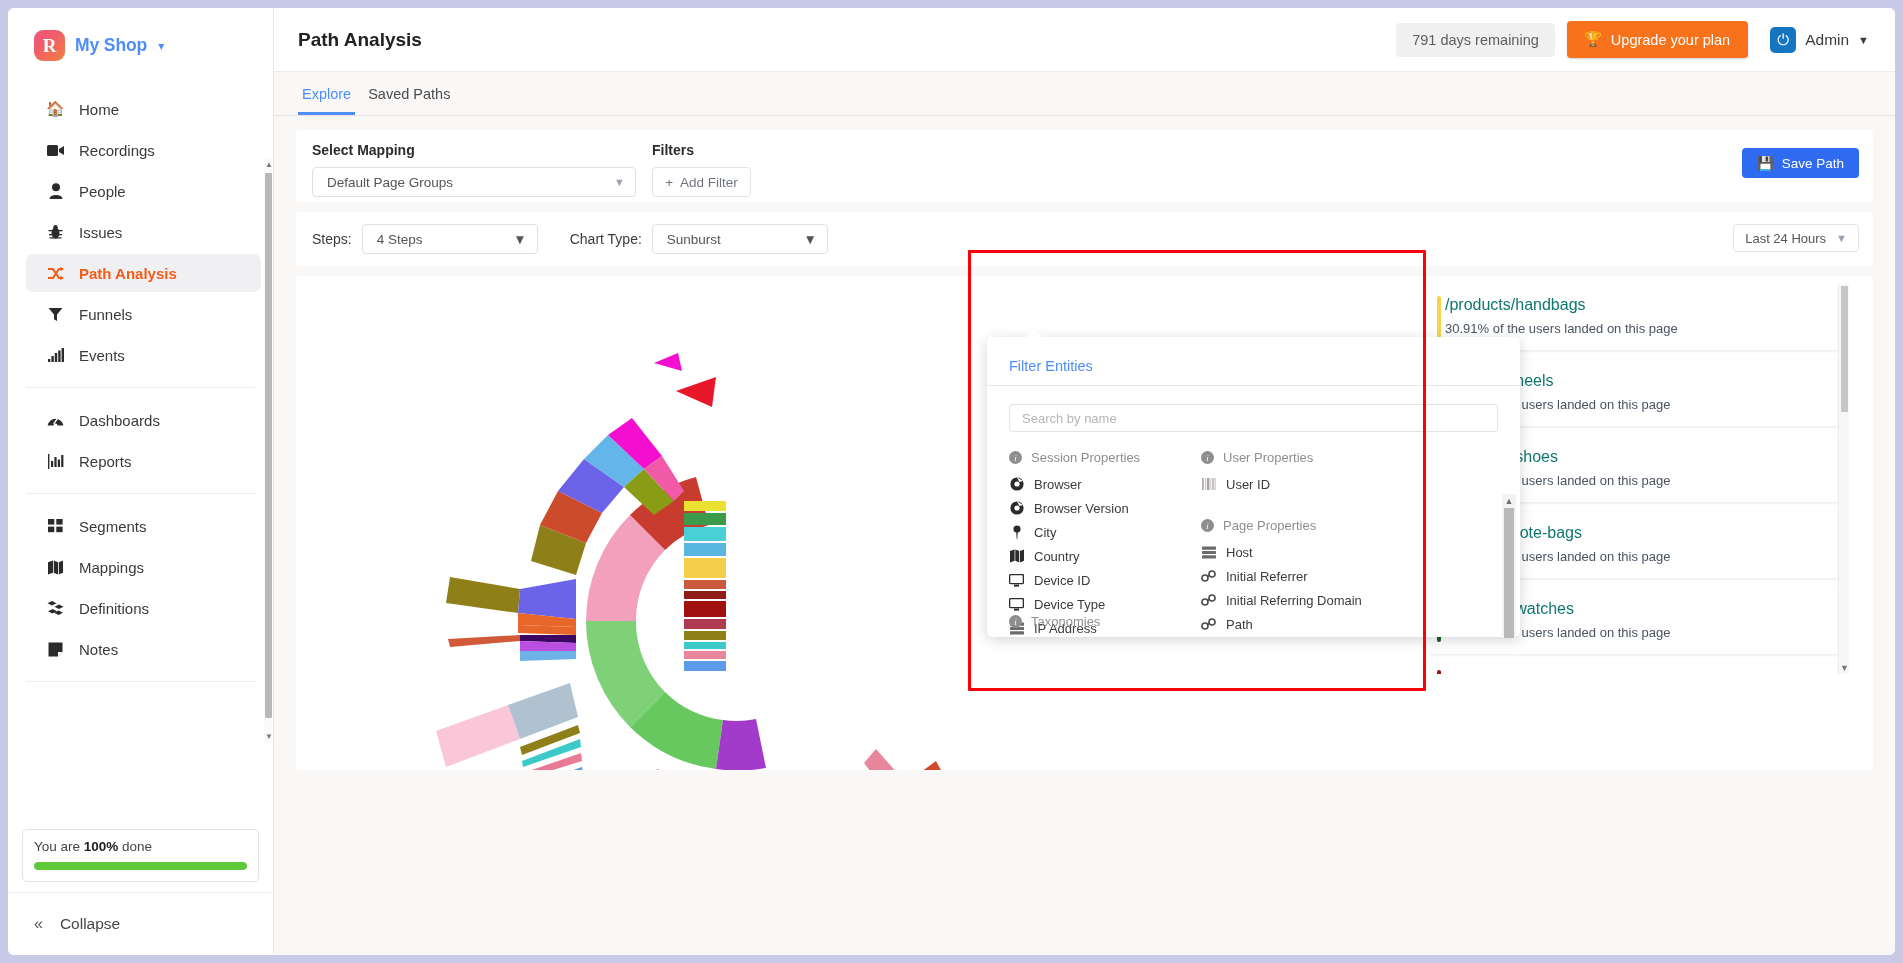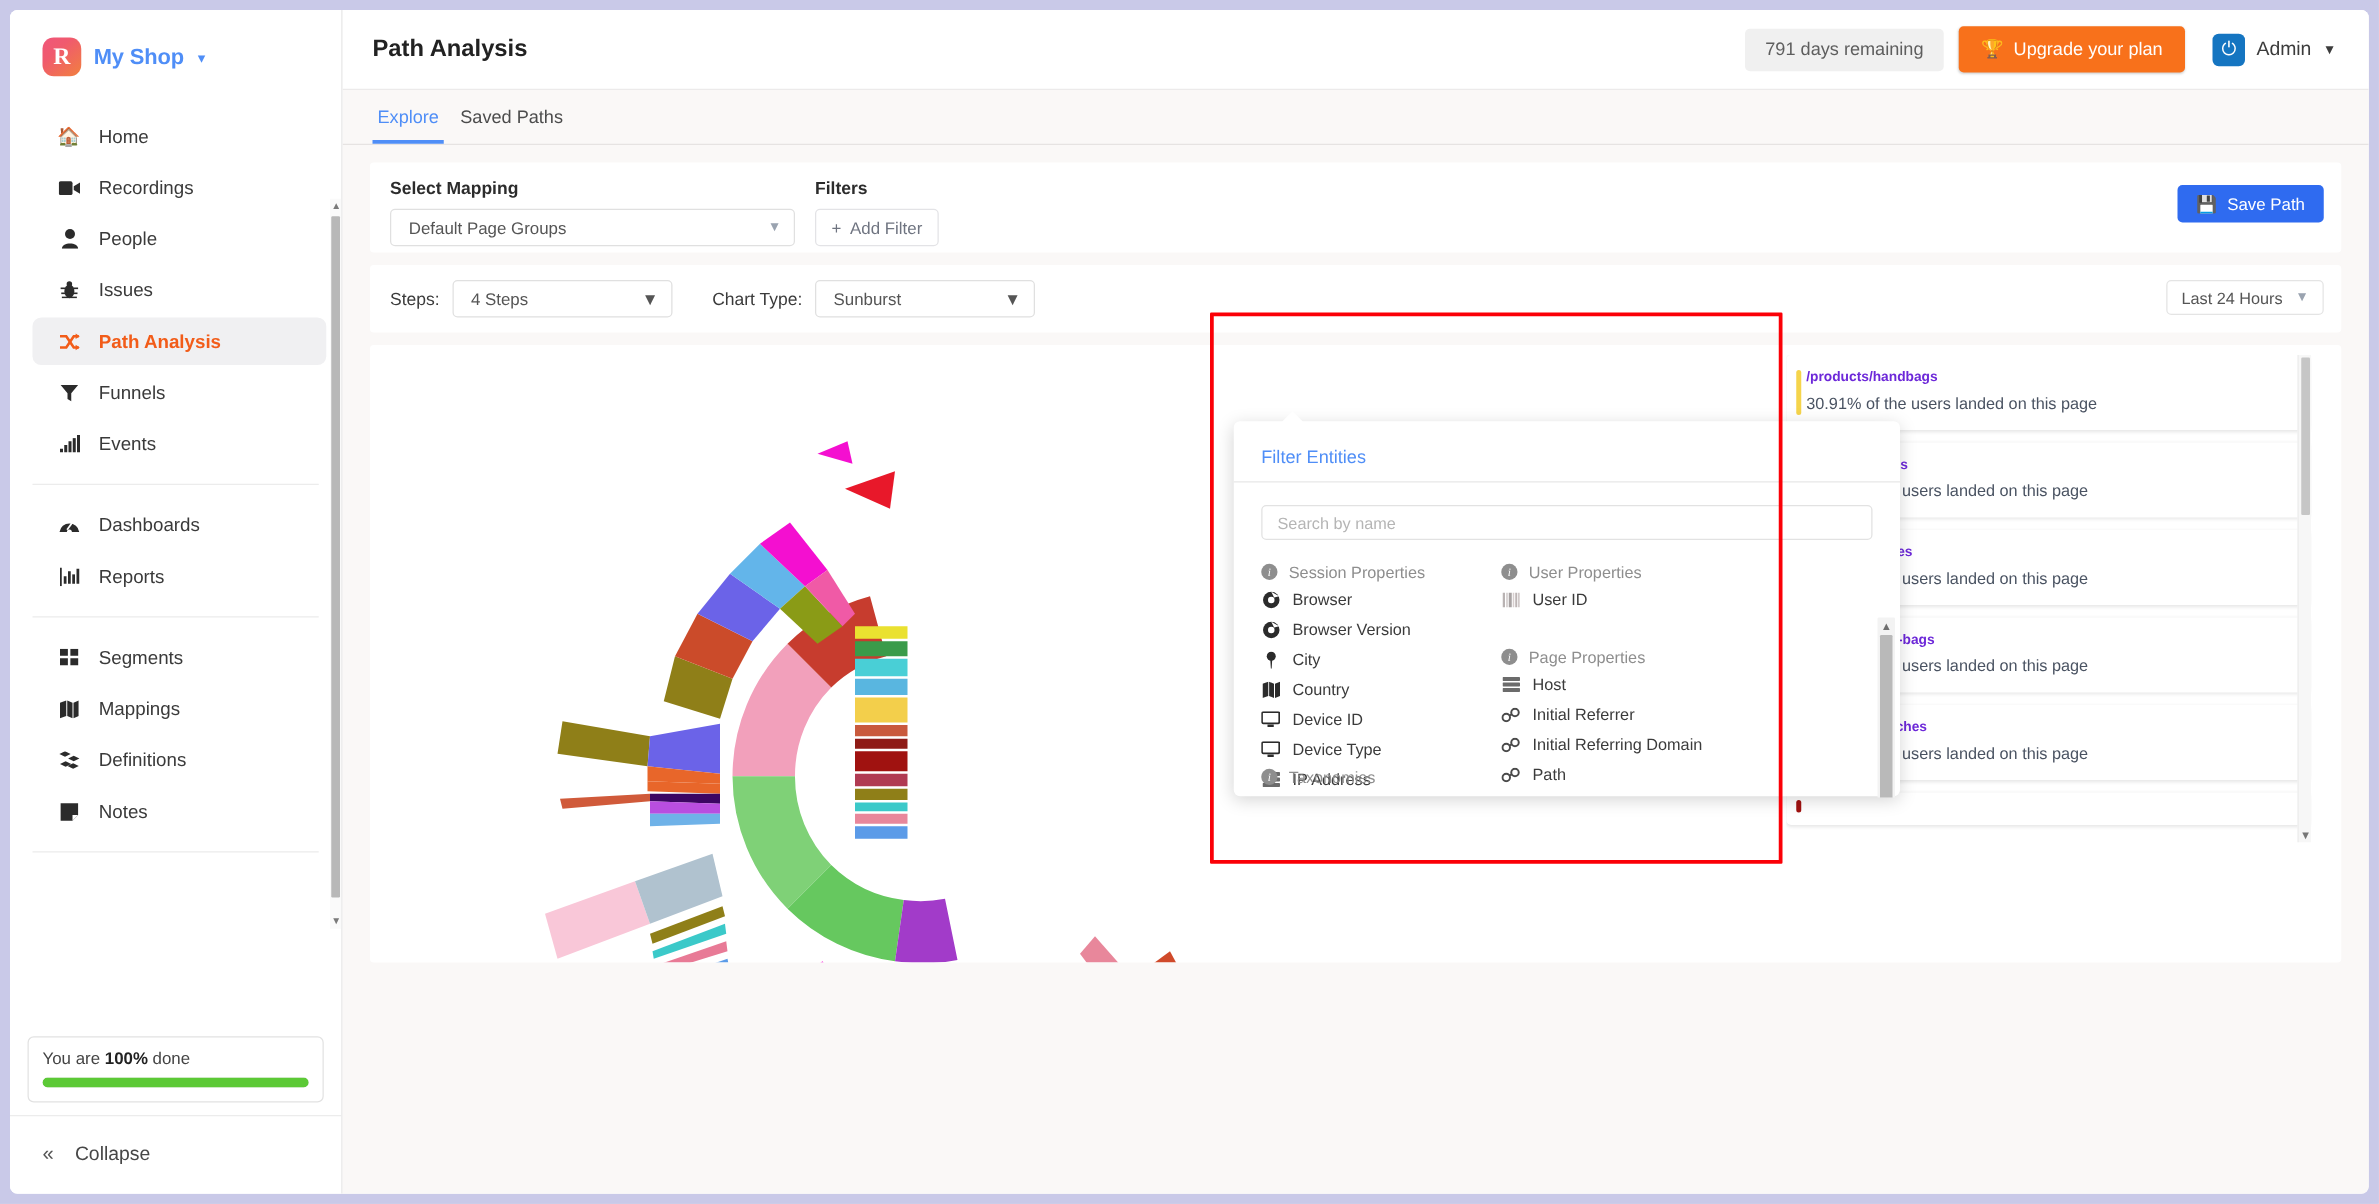--- a/index.html
+++ b/index.html
@@ -196,21 +196,21 @@
     position: absolute; right: 24px; top: 8px; width: 420px; height: 390px;
     overflow: hidden;
   }
   .card {
     background: #fff; border-radius: 4px; margin-bottom: 10px;
     padding: 12px 14px 14px 16px; position: relative;
     box-shadow: 0 1px 3px rgba(0,0,0,.10);
     min-height: 58px;
   }
   .card-bar { position: absolute; left: 8px; top: 12px; bottom: 12px; width: 4px; border-radius: 2px; }
-  .card-title { font-size: 11px; font-weight: bold; color: #6d28d9; margin-bottom: 7px; }
+  .card-title { font-size: 16px; font-weight: normal; color: #0f766e; margin-bottom: 7px; }
   .card-sub { font-size: 13px; color: #4a5362; }
   .cards-scrollbar {
     position: absolute; right: 0; top: 0; width: 11px; height: 390px;
     background: #f7f7f7; border-left: 1px solid #ededed;
   }
   .cards-thumb {
     position: absolute; left: 2px; top: 2px; width: 7px; height: 126px;
     background: #c6c6c6; border-radius: 1px;
   }
   .cards-arrow { position: absolute; left: 1px; width: 9px; height: 12px;
@@ -257,21 +257,21 @@
     font-size: 13px; color: #8e8e8e; margin: 0 0 7px 0;
   }
   .fp-group-head.spaced { margin-top: 22px; }
   .fp-info {
     width: 13px; height: 13px; border-radius: 50%;
     background: #8e8e8e; color: #fff; font-size: 9px; font-style: italic;
     display: flex; align-items: center; justify-content: center;
     font-family: "Liberation Serif", serif; flex: none;
   }
   .fp-row {
-    display: flex; align-items: flex-start; gap: 10px;
+    display: flex; align-items: center; gap: 10px;
     font-size: 13px; color: #3b3b3b; height: 24px; cursor: pointer;
   }
   .fp-ico {
     width: 15px; height: 15px; flex: none;
     display: flex; align-items: center; justify-content: center;
     color: #444; font-size: 12px;
   }
   .fp-scrollbar {
     position: absolute; right: 4px; top: 62px; width: 14px; height: 230px;
     background: #f3f3f3; border-radius: 1px;

